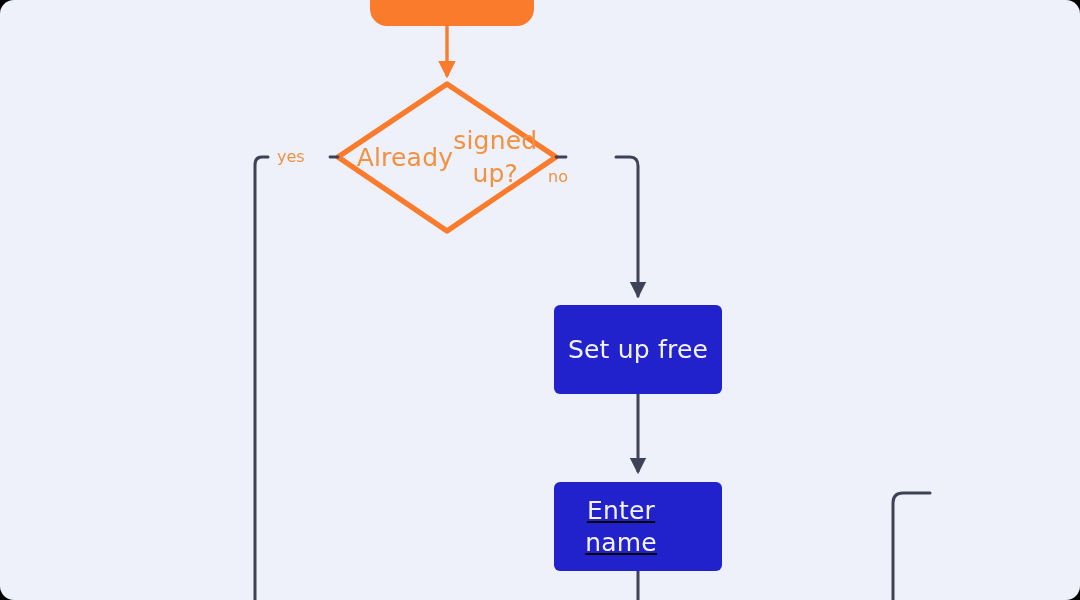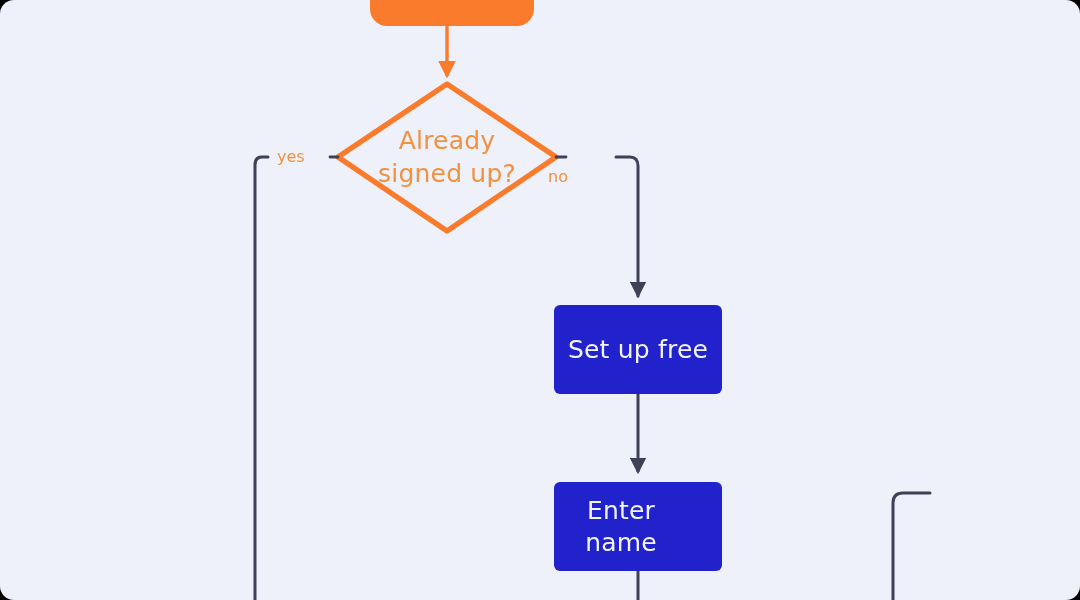--- a/index.html
+++ b/index.html
@@ -100,30 +100,30 @@
 
     <path d="M 638 571 L 638 600" stroke="#3f4156" stroke-width="3" fill="none"></path>
 
     <path d="M 930 493 L 903 493 Q 893 493 893 503 L 893 600" stroke="#3f4156" stroke-width="3" fill="none" stroke-linecap="round"></path>
   </svg>
 
   <div class="node-label" style="left:370px; top:-56px; width:164px; height:82px;">
     <span class="start-text">sign up</span>
   </div>
 
-  <div class="node-label" style="left:357px; top:106px; width:180px; height:102px; flex-direction:column;">
+  <div class="node-label" style="left:357px; top:106px; width:180px; height:102px; flex-direction:row;">
     <span class="diamond-text">Already</span>
     <span class="diamond-text">signed up?</span>
   </div>
 
   <div class="node-label" style="left:554px; top:305px; width:168px; height:89px; flex-direction:column;">
     <span class="box-text">Set up free</span>
   </div>
 
-  <div class="node-label" style="left:554px; top:482px; width:134px; height:89px;">
+  <div class="node-label" style="left:554px; top:482px; width:134px; height:89px;text-decoration:underline;">
     <span class="box-text">Enter name</span>
   </div>
 
   <span class="edge-label" style="left:277px; top:144px;">yes</span>
 
   <span class="edge-label" style="left:548px; top:144px;margin-top:20px;">no</span>
 
 </div>
 
 </body></html>

